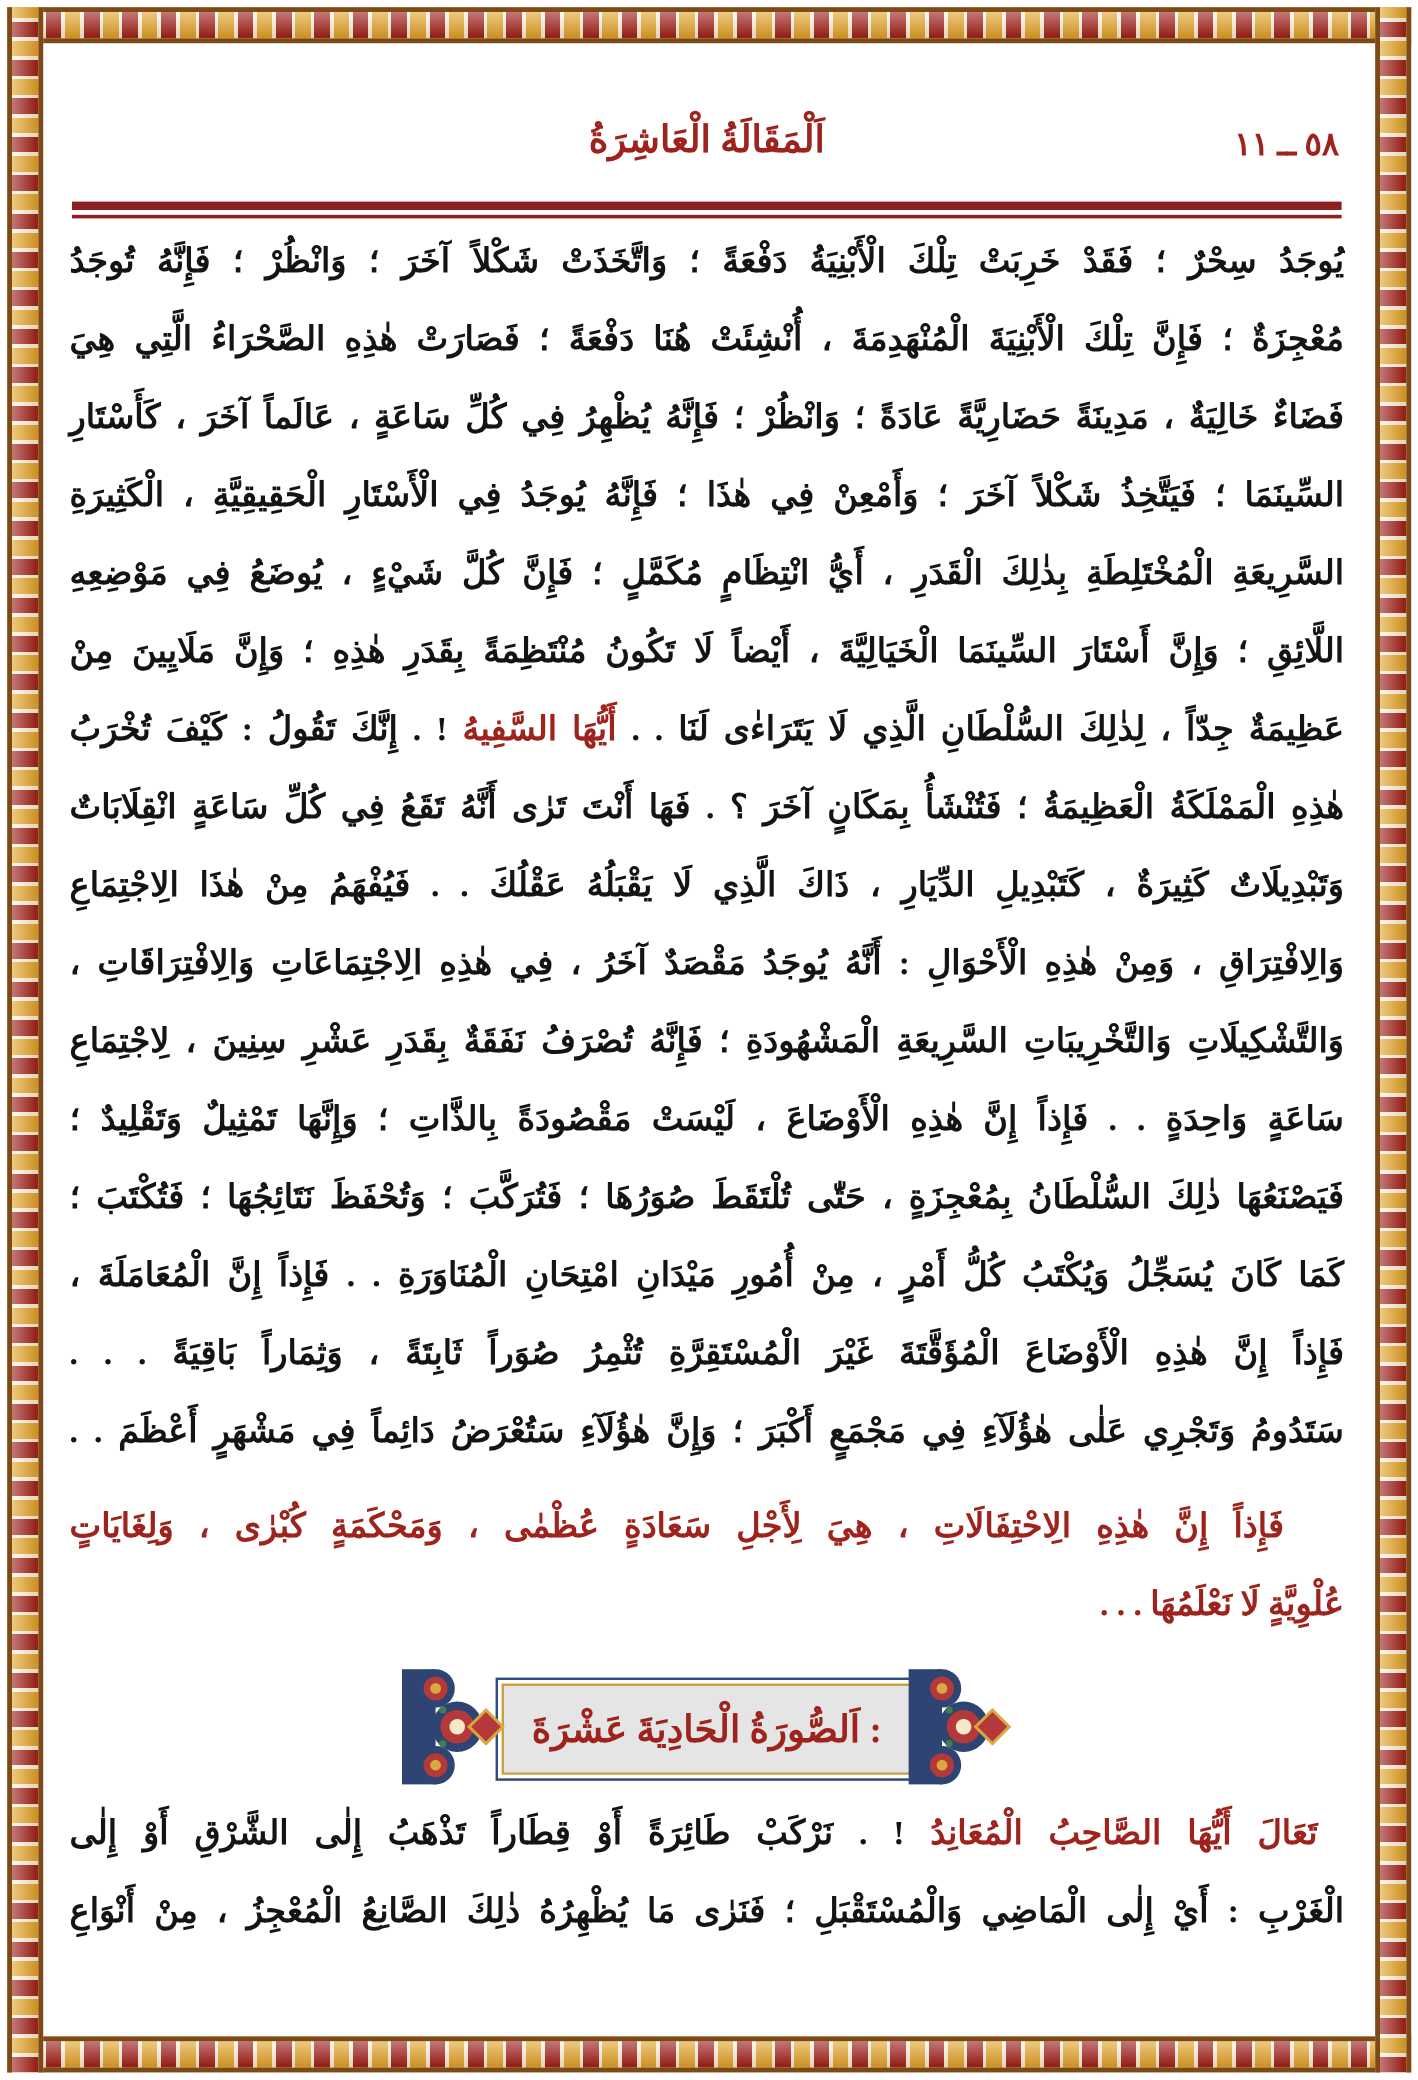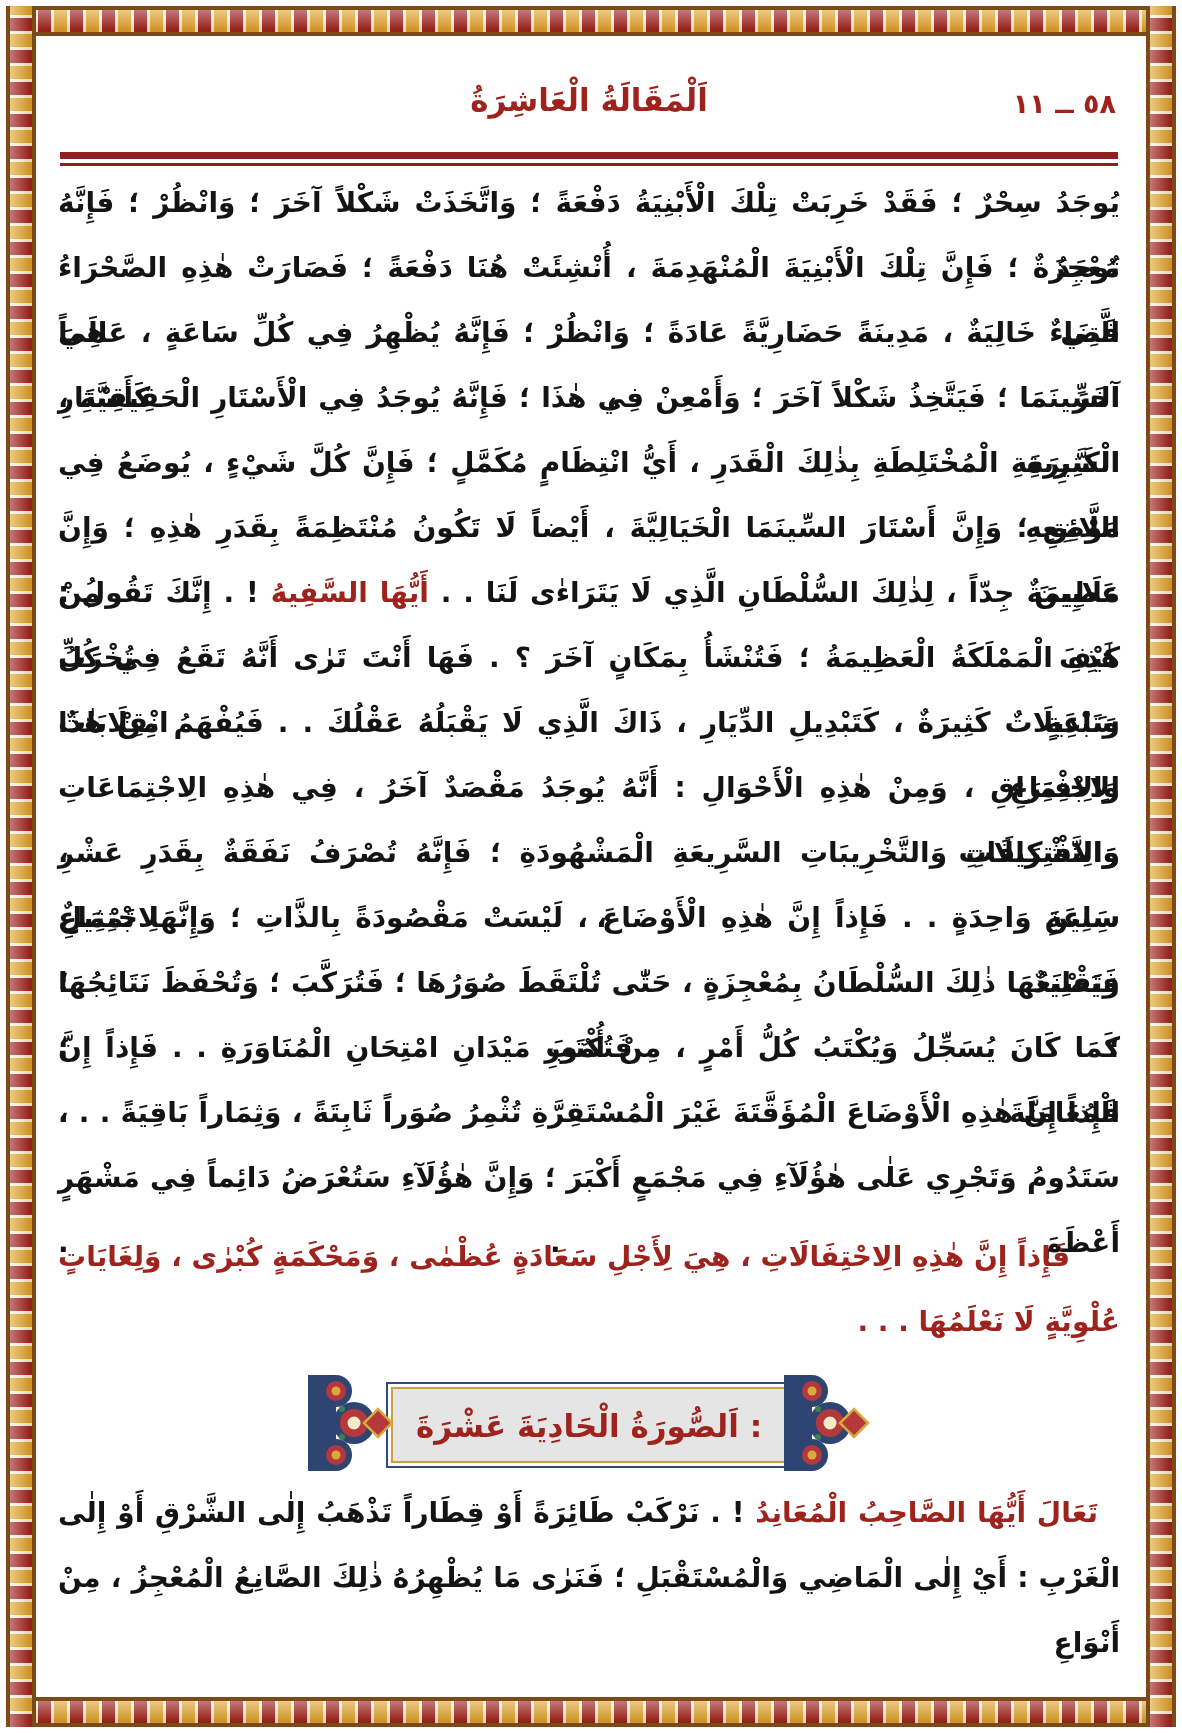--- a/index.html
+++ b/index.html
@@ -27,22 +27,22 @@
       linear-gradient(90deg, rgba(255,255,255,.40), rgba(120,60,10,.18) 90%),
       repeating-linear-gradient(0deg,
         #9c1d1d 0 13px, #fdf8e6 13px 16px,
         #e2a72e 16px 29px, #fdf8e6 29px 32px);
   }
   .strip.left{left:6px;}
   .strip.right{right:6px;}
 
   
   .content{
-    position:absolute;top:0;right:62px;left:58px;
-    direction:rtl;color:#141414;
+    position:absolute;top:16px;right:62px;left:58px;
+    direction:rtl;color:#141414;font-family:Liberation Serif, serif;
   }
   .header{position:relative;height:152px;}
   .page-title{
     position:absolute;left:0;right:0;top:82px;text-align:center;
     font-size:31px;font-weight:bold;color:#9e231d;
   }
   .page-number{
     position:absolute;right:4px;top:88px;
     font-size:27px;font-weight:bold;color:#9e231d;letter-spacing:2px;
   }

